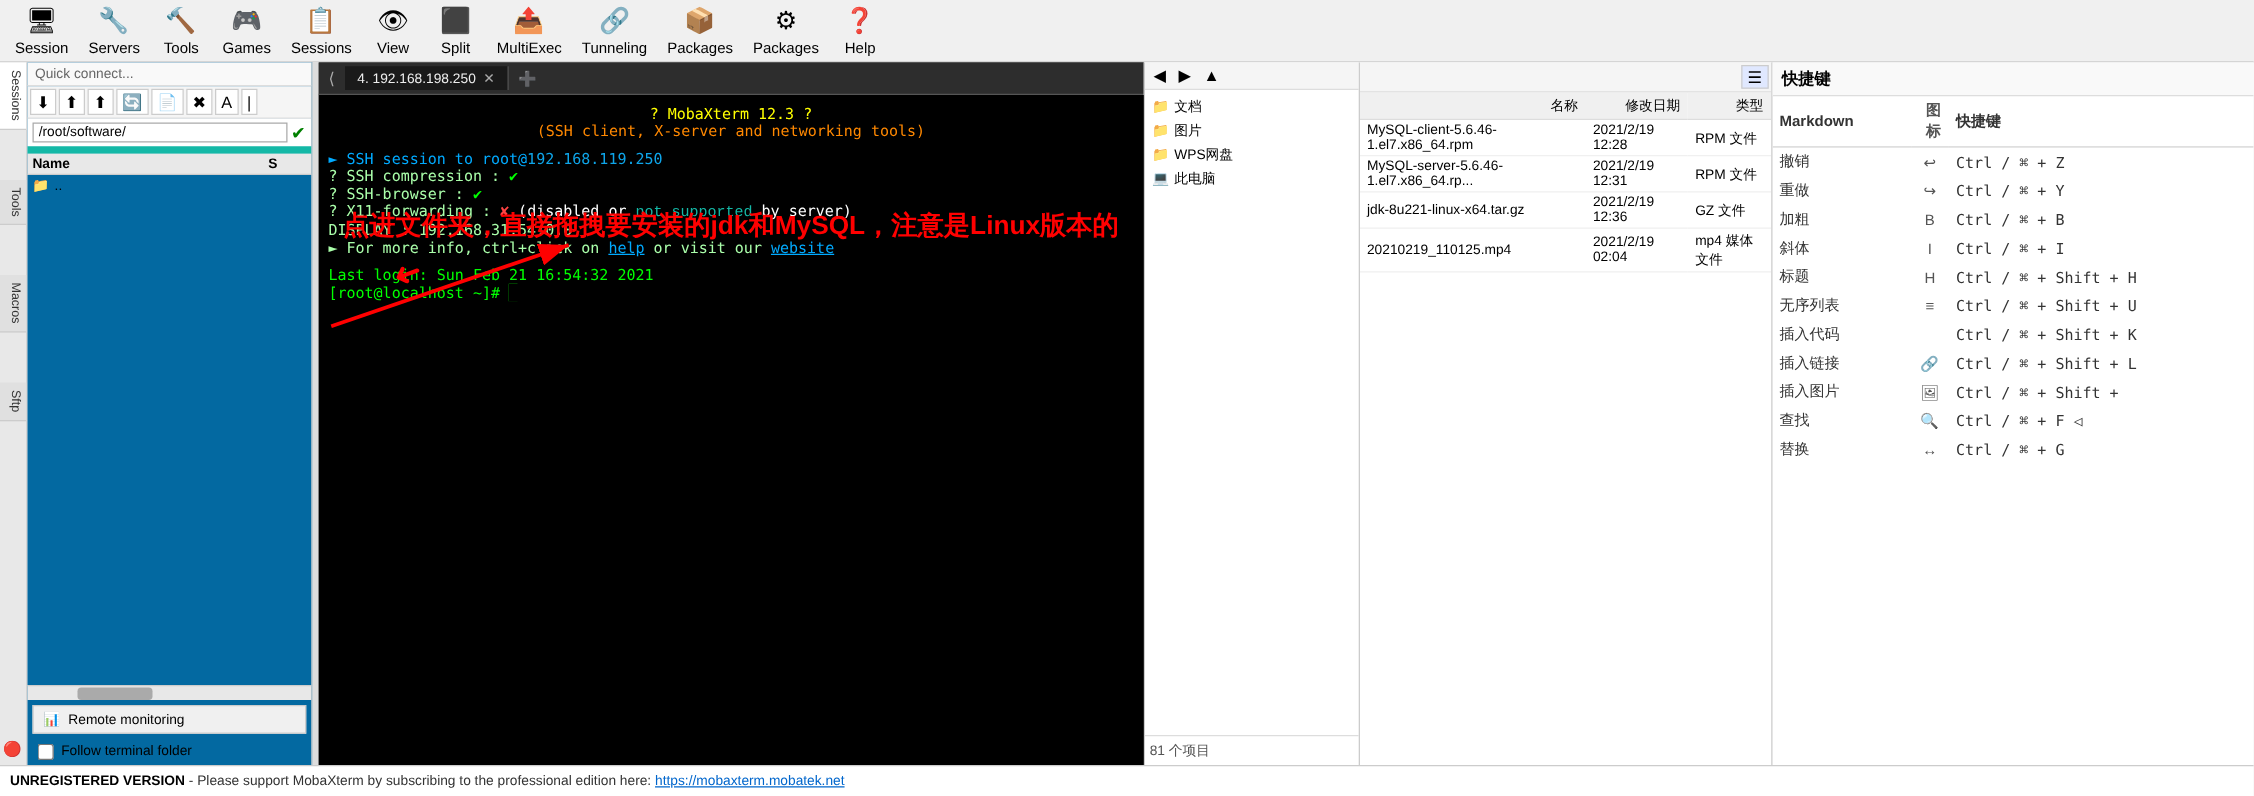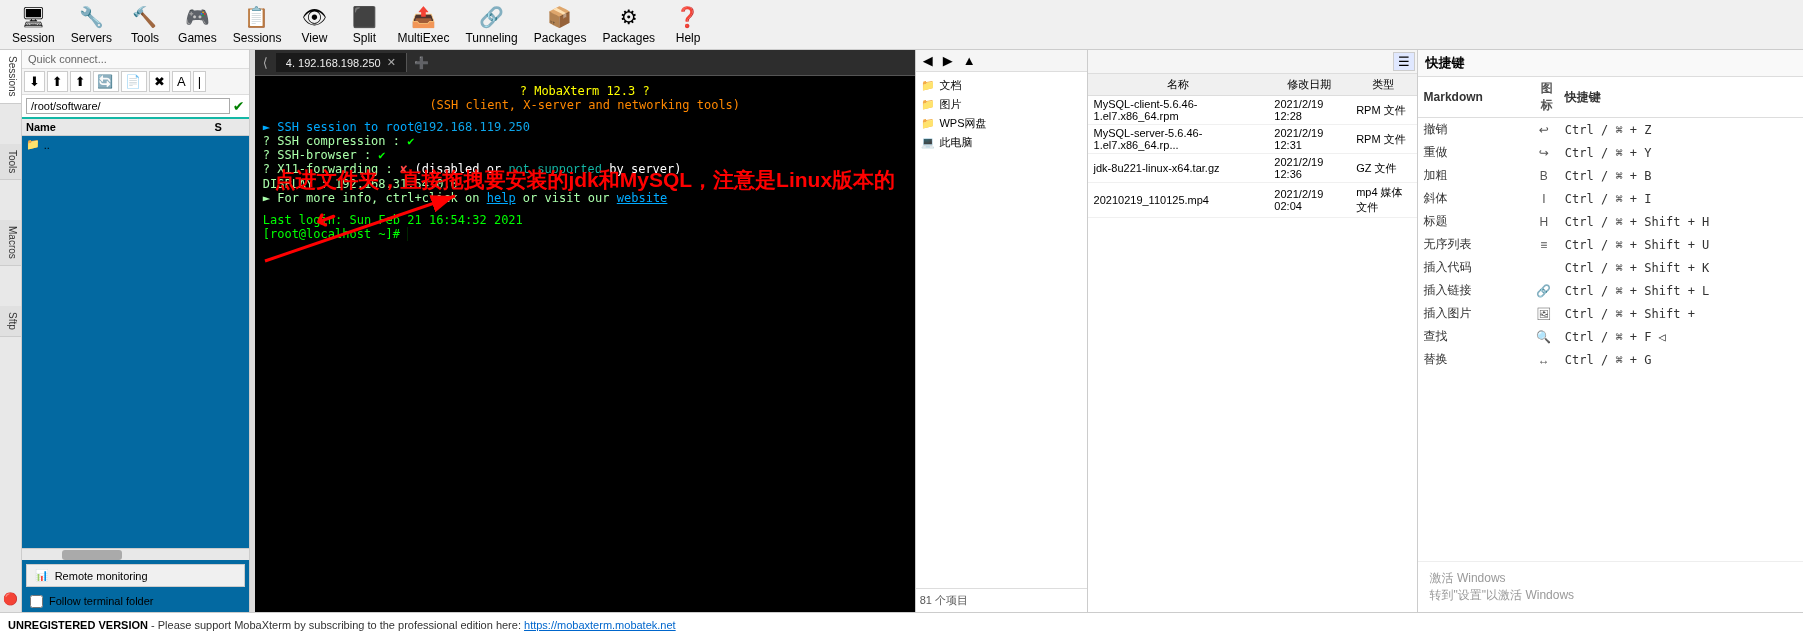--- a/index.html
+++ b/index.html
@@ -18,21 +18,21 @@
 
     
     .side-tabs { width: 22px; background: #e8e8e8; display: flex; flex-direction: column; border-right: 1px solid #ccc; }
     .side-tab { writing-mode: vertical-rl; text-orientation: mixed; padding: 8px 3px; cursor: pointer; font-size: 11px; border-bottom: 1px solid #ccc; background: #e0e0e0; }
     .side-tab.active { background: #fff; }
 
     
     .file-panel-left { width: 265px; background: #0369a1; border-right: 1px solid #ccc; display: flex; flex-direction: column; }
     .file-panel-toolbar { display: flex; align-items: center; padding: 2px; background: #f5f5f5; border-bottom: 1px solid #ddd; gap: 2px; }
     .file-panel-toolbar button { border: 1px solid #ccc; background: #fff; padding: 2px 4px; cursor: pointer; font-size: 13px; }
-    .path-bar { display: flex; align-items: center; padding: 3px 4px; background: #fff; border-bottom: 2px solid #14b8a6; }
+    .path-bar { display: flex; align-items: center; padding: 3px 4px; background: #fff; border-bottom: 6px solid #14b8a6; }
     .path-input { flex: 1; border: 1px solid #aaa; padding: 1px 4px; font-size: 11px; }
     .path-ok { margin-left: 3px; color: green; font-size: 14px; cursor: pointer; }
     .quick-connect { padding: 3px 6px; border-bottom: 1px solid #ddd; font-size: 11px; color: #666; background: #f9f9f9; }
     .file-list-header { display: flex; background: #e8e8e8; border-bottom: 1px solid #ccc; padding: 2px 4px; font-size: 11px; font-weight: bold; }
     .file-list-header .col-name { flex: 1; }
     .file-list-header .col-s { width: 30px; }
     .file-list { flex: 1; overflow-y: auto; }
     .file-item { display: flex; align-items: center; padding: 2px 4px; cursor: pointer; font-size: 11px; }
     .file-item .file-icon { margin-right: 4px; }
     .scroll-bar-h { height: 12px; background: #e8e8e8; border-top: 1px solid #ccc; display: flex; align-items: center; }
@@ -49,21 +49,21 @@
     
     .file-panel-right { width: 200px; background: #fff; border-left: 1px solid #ccc; display: flex; flex-direction: column; }
     .file-right-tree { padding: 4px; font-size: 11px; flex: 1; }
     .tree-item { display: flex; align-items: center; padding: 2px 2px; cursor: pointer; }
     .tree-folder { margin-right: 4px; }
     .file-count { font-size: 11px; padding: 4px; color: #555; border-top: 1px solid #ddd; }
 
     
     .shortcuts-panel { width: 450px; background: #fff; border-left: 1px solid #ccc; display: flex; flex-direction: column; overflow: hidden; }
     .shortcuts-table { width: 100%; border-collapse: collapse; font-size: 11px; }
-    .shortcuts-table th { background: #f0f0f0; border-bottom: 1px solid #ddd; padding: 3px 6px; text-align: center; font-weight: normal; }
+    .shortcuts-table th { background: #f0f0f0; border-bottom: 1px solid #ddd; padding: 3px 6px; text-align: right; font-weight: normal; }
     .shortcuts-table td { padding: 2px 6px; border-bottom: 1px solid #f0f0f0; }
     .shortcuts-header { display: flex; align-items: center; justify-content: space-between; padding: 4px 8px; font-weight: bold; font-size: 13px; border-bottom: 1px solid #ddd; background: #f9f9f9; }
     .kb-table { width: 100%; border-collapse: collapse; font-size: 12px; }
     .kb-table td { padding: 3px 6px; }
     .kb-table td:first-child { color: #333; }
     .kb-table td:nth-child(2) { color: #555; text-align: right; width: 30px; }
     .kb-table td:nth-child(3) { color: #333; font-family: monospace; }
     .kb-col-header { font-weight: bold; border-bottom: 1px solid #ddd; }
 
     
@@ -388,24 +388,20 @@
             </tr>
             <tr>
               <td>替换</td>
     <td style="text-align:center;">↔</td>
     <td>Ctrl / ⌘ + G</td>
             </tr>
           </tbody>
       </table>
     </div>
 
-    <div style="padding:8px 12px;color:#999;font-size:12px;border-top:1px solid #eee;">
-      <div style="white-space:pre-line;">激活 Windows
-转到"设置"以激活 Windows</div>
-    </div>
   </div>
 </div>
 
 <div class="bottom-bar">
   <span class="unregistered">
     <strong>UNREGISTERED VERSION</strong>
     <span> - Please support MobaXterm by subscribing to the professional edition here: </span>
     <a href="#" style="color:#0066cc;">https://mobaxterm.mobatek.net</a>
   </span>
 </div>

